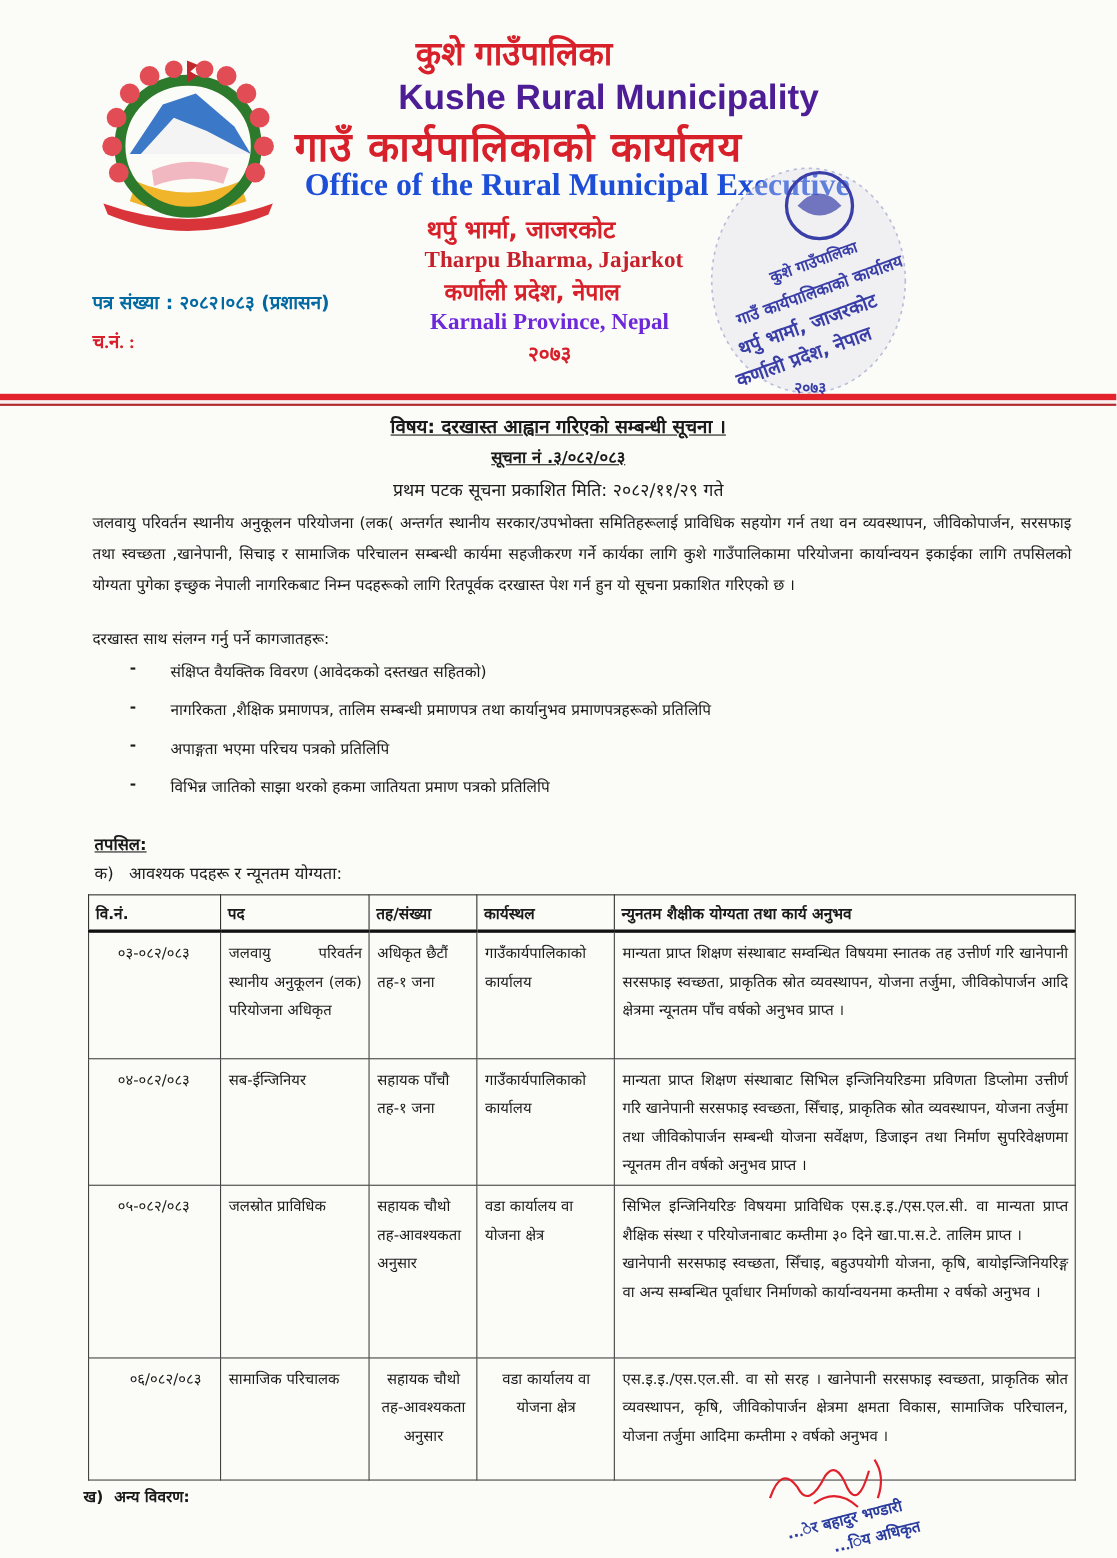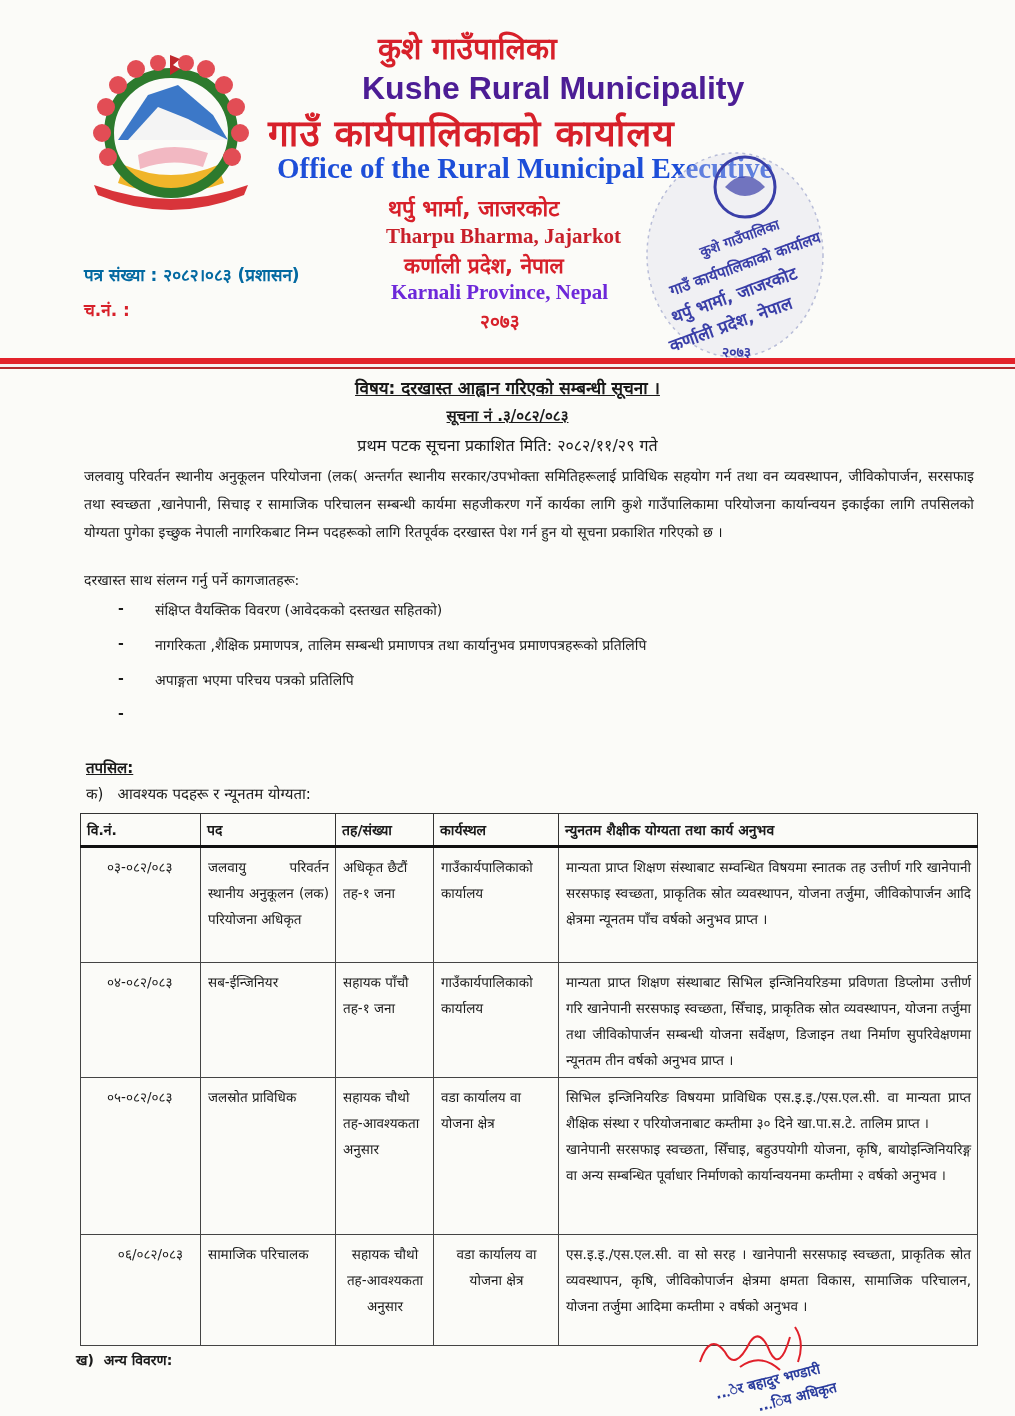--- a/index.html
+++ b/index.html
@@ -14,21 +14,21 @@
     .h1 { position:absolute; left:378px; top:27px; font-size:30px; font-weight:bold; color:#d7202a; }
     .h2 { position:absolute; left:362px; top:70px; font-family:Liberation Sans, sans-serif; font-size:32px; font-weight:bold; color:#4c1d95; }
     .h3 { position:absolute; left:268px; top:106px; font-size:37px; font-weight:bold; color:#d7202a; letter-spacing:1px; }
     .h4 { position:absolute; left:262px; top:152px; font-family:"Liberation Serif", serif; font-size:29px; font-weight:bold; color:#1d4ed8;margin-left:15px; }
     .h5 { position:absolute; left:388px; top:192px; font-size:22px; font-weight:bold; color:#d7202a; }
     .h6 { position:absolute; left:386px; top:224px; font-family:"Liberation Serif", serif; font-size:21px; font-weight:bold; color:#c8202a; }
     .h7 { position:absolute; left:404px; top:251px; font-size:21px; font-weight:bold; color:#d7202a; }
     .h8 { position:absolute; left:391px; top:280px; font-family:"Liberation Serif", serif; font-size:21px; font-weight:bold; color:#6d28d9; }
     .h9 { position:absolute; left:480px; top:308px; font-size:19px; font-weight:bold; color:#d7202a; }
     .letter-no { position:absolute; left:84px; top:263px; font-size:17px; font-weight:bold; color:#0369a1; }
-    .ref-no { position:absolute; left:84px; top:298px; font-size:17px; font-weight:bold; color:#d7202a; }
+    .ref-no { position:absolute; left:84px; top:298px; font-size:17px; font-weight:bold; color:#d7202a;font-family:Liberation Serif, serif; }
     .stamp { position:absolute; left:640px; top:145px; width:190px; height:215px; }
     .band { position:absolute; left:0; width:1015px; top:358px; }
     .band .thick { height:6px; background:#e3232b; }
     .band .gap { height:3px; background:#f7f1f1; }
     .band .thin { height:2px; background:#b32a2f; }
 
     .subject { position:absolute; left:0; width:1015px; top:376px; text-align:center; font-size:17px; font-weight:bold; }
     .subject span { text-decoration: underline; }
     .notice-no { position:absolute; left:0; width:1015px; top:405px; text-align:center; font-size:15px; font-weight:bold; }
     .notice-no span { text-decoration: underline; margin-top: 20px; }
@@ -141,20 +141,21 @@
   <li>
       <span class="dash">-</span>
       <span>नागरिकता ,शैक्षिक प्रमाणपत्र, तालिम सम्बन्धी प्रमाणपत्र तथा कार्यानुभव प्रमाणपत्रहरूको प्रतिलिपि</span>
     </li>
   <li>
       <span class="dash">-</span>
       <span>अपाङ्गता भएमा परिचय पत्रको प्रतिलिपि</span>
     </li>
   <li>
       <span class="dash">-</span>
+      <span>विभिन्न जातिको साझा थरको हकमा जातियता प्रमाण पत्रको प्रतिलिपि</span>
     </li>
 </ul>
 
 <div class="tapasil">तपसिल:</div>
 <div class="sec-k">
   <span class="lbl">क)</span><span>आवश्यक पदहरू र न्यूनतम योग्यता:</span>
 </div>
 
 <table class="posts">
   <thead>

